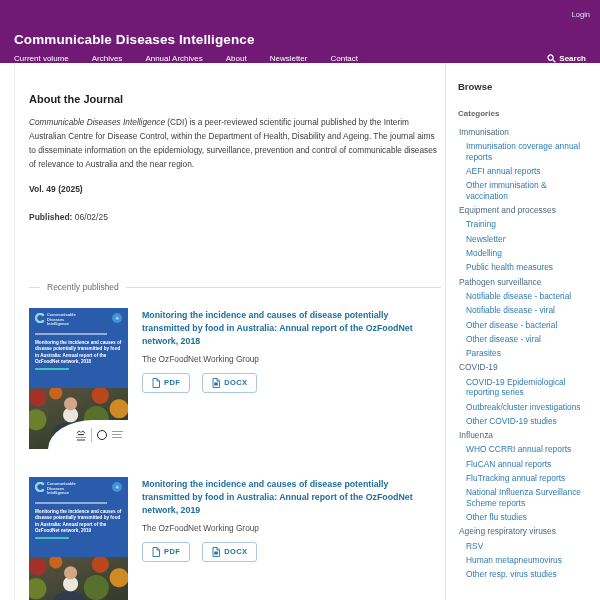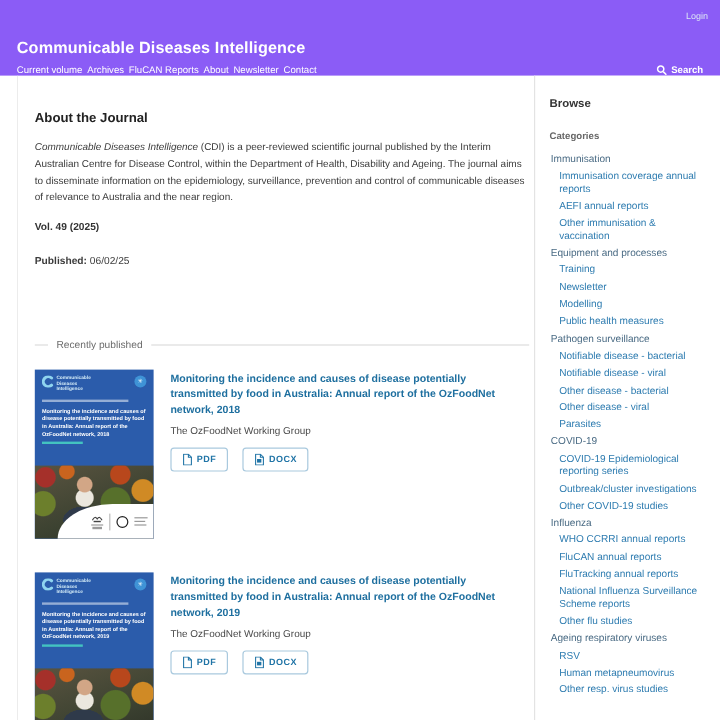--- a/index.html
+++ b/index.html
@@ -1,26 +1,26 @@
 <!DOCTYPE html>
 <html><head>
 <meta charset="utf-8">
 <style>
   html,body{margin:0;padding:0;}
   body{
     width:600px;height:600px;overflow:hidden;background:#fff;
     font-family:"Liberation Sans","DejaVu Sans",sans-serif;
     -webkit-font-smoothing:antialiased;
   }
-  .header{background:#8b5cf6;color:#fff;height:63px;box-sizing:border-box;padding:0;}
+  .header{background:#701a75;color:#fff;height:63px;box-sizing:border-box;padding:0;}
   .header-top{text-align:right;padding:3px 10px 0;}
   .login{font-size:7.5px;color:#dbe4f5;text-decoration:none;cursor:pointer;}
   .site-title{font-size:13.5px;font-weight:bold;margin:0;padding:11px 14px 5px;letter-spacing:.1px;cursor:pointer;}
   .nav-row{display:flex;align-items:center;padding:2px 14px 0;}
-  .nav-links{display:flex;gap:4px;justify-content:center;}
+  .nav-links{display:flex;gap:23px;justify-content:center;}
   .nav-link{font-size:8px;color:#fff;text-decoration:none;cursor:pointer;}
   .spacer{flex:1;}
   .search{display:flex;align-items:center;gap:3px;font-size:8px;font-weight:bold;cursor:pointer;}
 
   .content{display:flex;margin-left:14px;height:537px;overflow:hidden;}
   .main{width:431px;box-sizing:border-box;border-left:1px solid #ececec;padding:0 4px 0 14px;}
   h2{font-size:11px;color:#222;margin:0;}
   .about-heading{margin-top:30px;}
   .about-text{font-size:8.3px;line-height:14px;color:#3c3c3c;margin:10px 0 0;max-width:412px;}
   .about-text em{font-style:italic;}
@@ -88,21 +88,21 @@
 <header class="header">
   <div class="header-top">
     <a class="login">Login</a>
   </div>
   <h1 class="site-title">Communicable Diseases Intelligence</h1>
   <nav class="nav-row">
     <div class="nav-links">
 
     <a class="nav-link">Current volume</a>
         <a class="nav-link">Archives</a>
-        <a class="nav-link">FluCAN Reports</a>
+        <a class="nav-link">Annual Archives</a>
         <a class="nav-link">About</a>
         <a class="nav-link">Newsletter</a>
         <a class="nav-link">Contact</a>
       </div>
     <div class="spacer"></div>
     <div class="search">
       <svg width="9" height="9" viewBox="0 0 10 10">
         <circle cx="4" cy="4" r="2.9" fill="none" stroke="#fff" stroke-width="1.4"></circle>
         <line x1="6.3" y1="6.3" x2="9.2" y2="9.2" stroke="#fff" stroke-width="1.4"></line>
       </svg>

